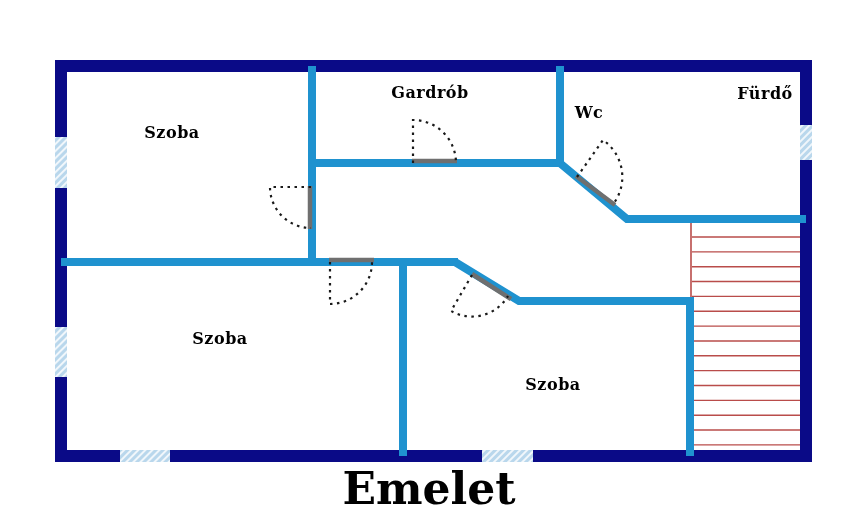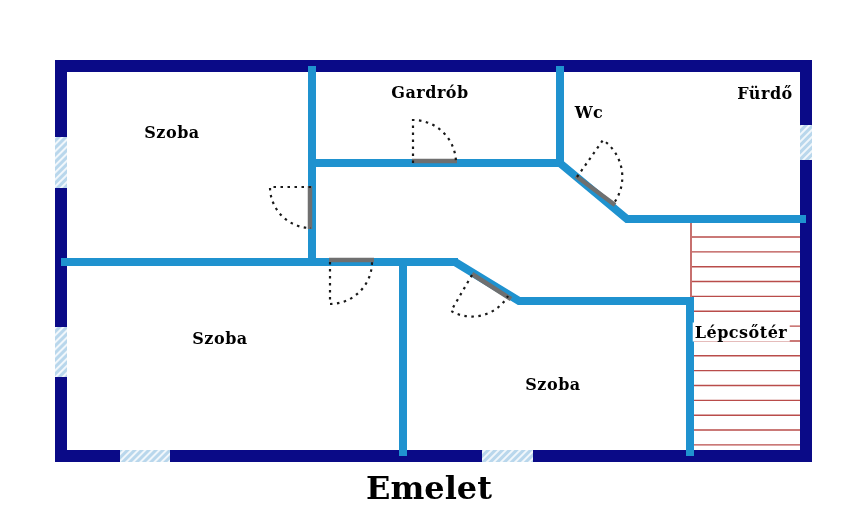--- a/index.html
+++ b/index.html
@@ -37,21 +37,21 @@
     color:var(--label-text);
     white-space:nowrap;
     letter-spacing:0.5px;
   }
   .room-label.masked{background:var(--bg);padding:0 2px;}
   #floor-title{
     position:absolute;
     transform:translate(-50%,-50%);
     left:429px;top:488px;
     font-weight:bold;
-    font-size:32px;
+    font-size:44px;
     color:var(--label-text);
     white-space:nowrap;
   }
 </style>
 </head>
 <body>
 
 <div id="stage">
 
   <svg id="plan-svg" width="848" height="530" viewBox="0 0 848 530">
@@ -118,16 +118,15 @@
       <path class="door-arc" d="M472,275 L451,311 A42,42 0 0 0 508,296"></path>
     </g>
   </svg>
 
   <div class="room-label" style="left:172px;top:132px;">Szoba</div>
   <div class="room-label" style="left:430px;top:92px;">Gardrób</div>
   <div class="room-label" style="left:589px;top:112px;">Wc</div>
   <div class="room-label" style="left:765px;top:93px;text-align:center;">Fürdő</div>
   <div class="room-label" style="left:220px;top:338px;">Szoba</div>
   <div class="room-label" style="left:553px;top:384px;">Szoba</div>
-  <div class="room-label masked" style="left:741px;top:332px;">Lépcsőtér</div>
 
   <div id="floor-title">Emelet</div>
 </div>
 
 </body></html>

